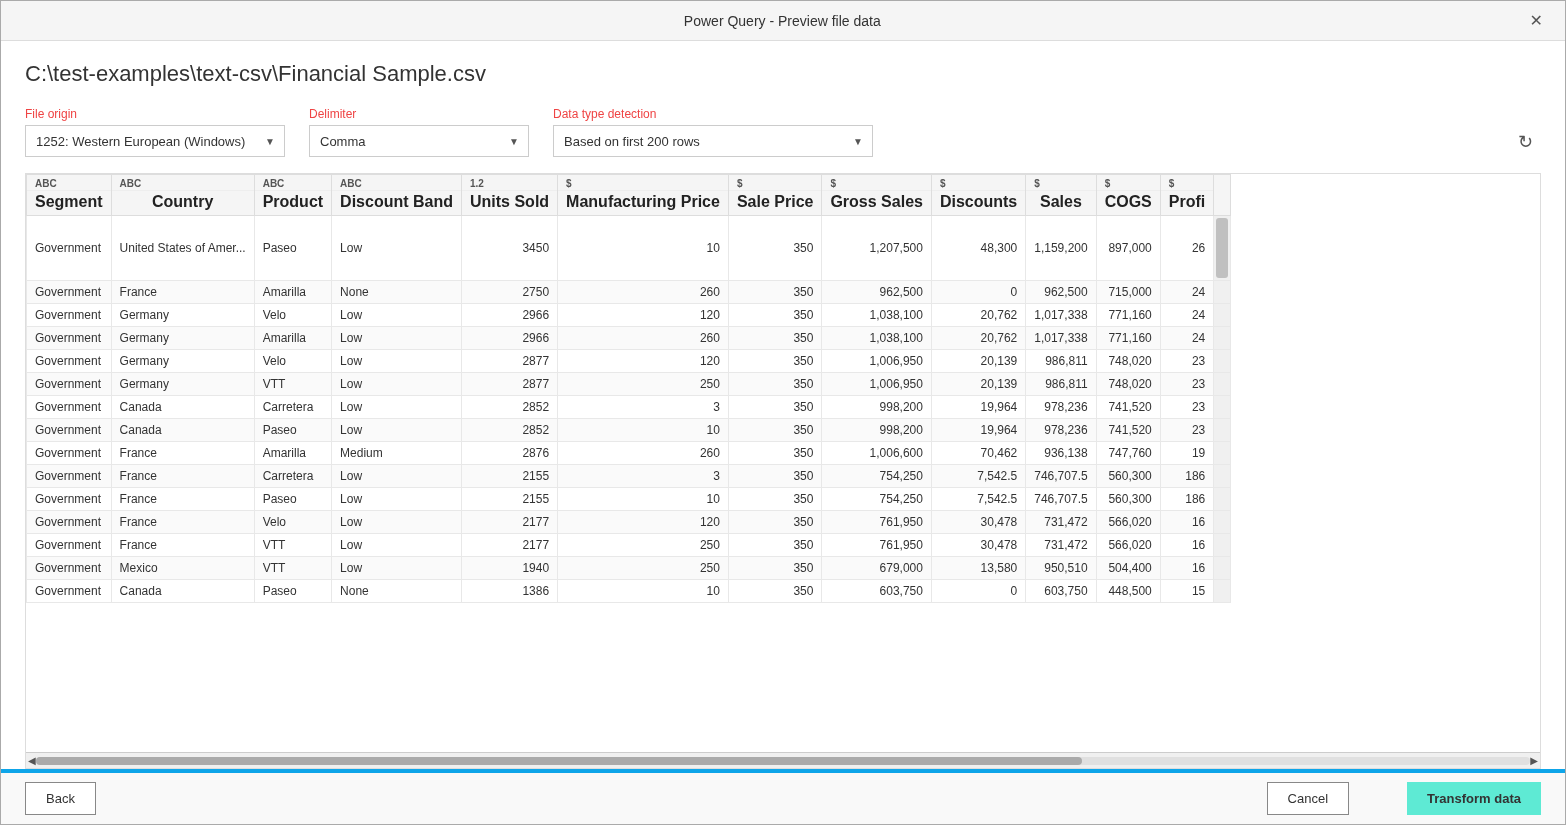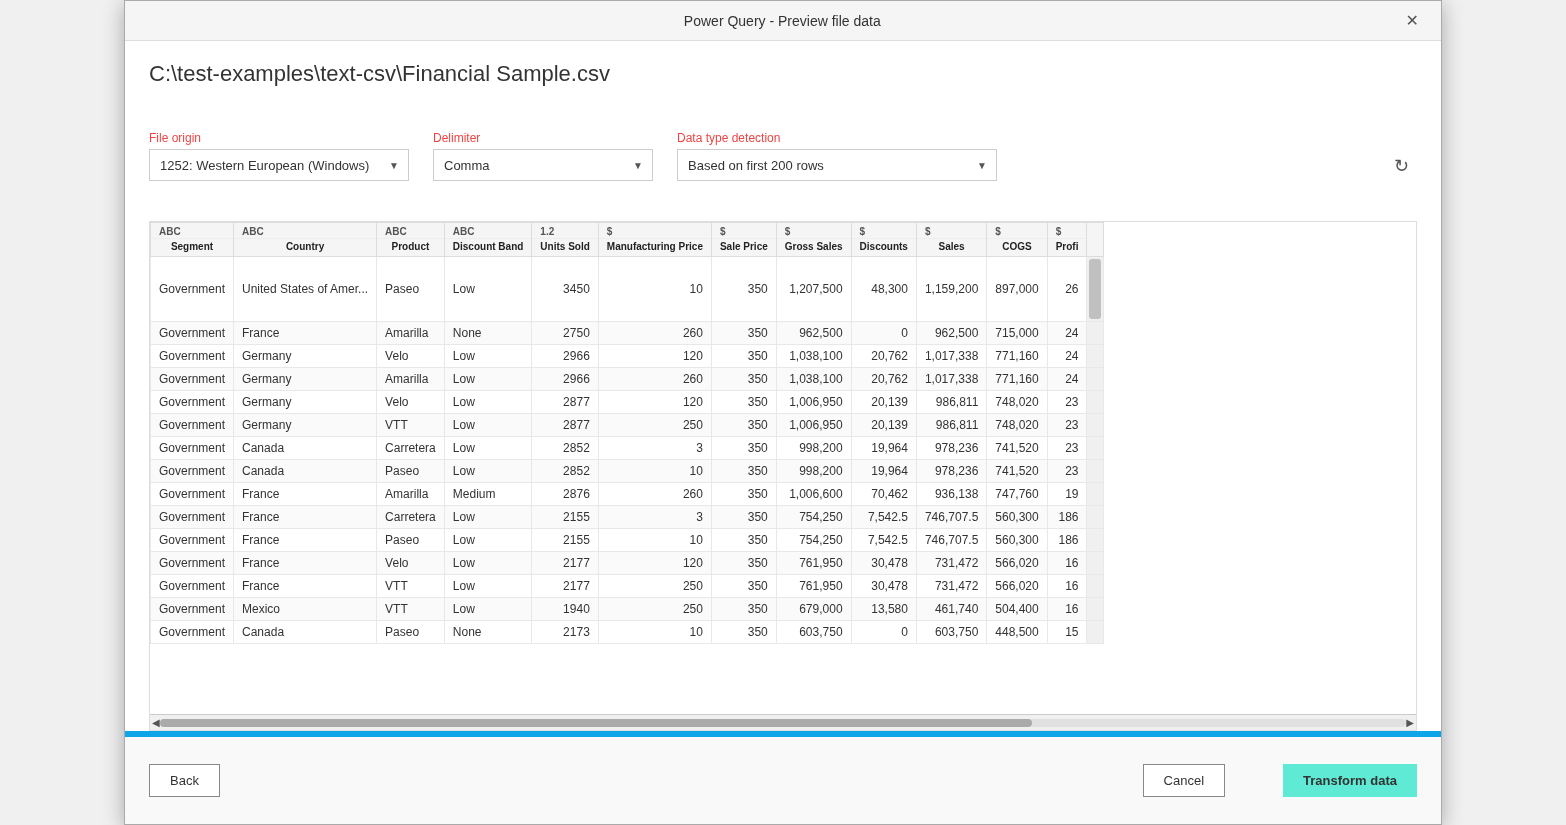--- a/index.html
+++ b/index.html
@@ -1,46 +1,46 @@
 <!DOCTYPE html>
 <html><head>
   <meta charset="utf-8">
   <style>
     * { box-sizing: border-box; margin: 0; padding: 0; }
     body { font-family: 'Segoe UI', Arial, sans-serif; font-size: 13px; background: #f0f0f0; display: flex; align-items: center; justify-content: center; min-height: 100vh; }
-    .dialog { width: 1318px; height: 825px; background: #fff; border: 1px solid #aaa; display: flex; flex-direction: column; box-shadow: 0 4px 20px rgba(0,0,0,0.3); }
+    .dialog { width: 1566px; height: 825px; background: #fff; border: 1px solid #aaa; display: flex; flex-direction: column; box-shadow: 0 4px 20px rgba(0,0,0,0.3); }
     .title-bar { background: #f5f5f5; border-bottom: 1px solid #ddd; padding: 8px 16px; display: flex; align-items: center; justify-content: space-between; }
     .title-bar-text { font-size: 14px; color: #333; flex: 1; text-align: center; }
     .close-btn { background: none; border: none; font-size: 16px; cursor: pointer; color: #555; padding: 2px 6px; }
-    .content { flex: 1; display: flex; flex-direction: column; padding: 20px 24px 0 24px; overflow: hidden; gap: 24px; }
+    .content { flex: 1; display: flex; flex-direction: column; padding: 20px 24px 0 24px; overflow: hidden; }
     .file-path { font-size: 22px; font-weight: 300; color: #333; margin-bottom: 20px; }
     .controls-row { display: flex; align-items: flex-end; gap: 24px; margin-bottom: 16px; }
     .control-group { display: flex; flex-direction: column; gap: 4px; }
     .control-label { font-size: 12px; color: #ef4444; }
     .select-wrapper { position: relative; display: inline-flex; align-items: center; border-radius: 10px; }
     .select-box { appearance: none; border: 1px solid #ccc; background: #fff; padding: 6px 32px 6px 10px; font-size: 13px; color: #333; cursor: pointer; min-width: 260px; height: 32px; }
     .select-box.medium { min-width: 220px; }
     .select-box.large { min-width: 320px; }
     .select-arrow { position: absolute; right: 10px; pointer-events: none; font-size: 10px; color: #555; }
     .refresh-btn { background: none; border: none; font-size: 18px; cursor: pointer; color: #555; margin-left: auto; padding: 4px 8px; }
     .table-container { flex: 1; overflow: hidden; border: 1px solid #ddd; position: relative; display: flex; flex-direction: column; }
     .table-wrapper { flex: 1; overflow: auto; }
     table { border-collapse: collapse; font-size: 12px; white-space: nowrap; border-radius: 17px; }
     thead tr th { background: #f5f5f5; border: 1px solid #ddd; padding: 0; position: sticky; top: 0; z-index: 10; }
     .col-header-inner { display: flex; flex-direction: column; }
     .col-type { font-size: 11px; color: #555; padding: 3px 8px 1px 8px; border-bottom: 1px solid #eee; display: flex; align-items: center; gap: 3px; }
-    .col-name { font-weight: 600; padding: 2px 8px 4px 8px; font-size: 10px; color: #222; }
+    .col-name { font-weight: 600; padding: 2px 8px 4px 8px; font-size: 16px; color: #222; }
     tbody tr:nth-child(even) { background: #fafafa; }
     td { border: 1px solid #e8e8e8; padding: 4px 8px; color: #333; }
     td.num { text-align: right; }
     .scrollbar-row { height: 16px; background: #f0f0f0; border-top: 1px solid #ccc; display: flex; align-items: center; padding: 0 2px; }
     .hscroll-track { flex: 1; height: 8px; background: #e0e0e0; border-radius: 4px; position: relative; cursor: pointer; }
     .hscroll-thumb { position: absolute; left: 0; top: 0; width: 70%; height: 100%; background: #aaa; border-radius: 4px; }
     .scroll-arrow { background: none; border: none; font-size: 10px; cursor: pointer; color: #555; }
-    .footer { padding: 27px 24px; display: flex; align-items: center; justify-content: space-between; border-top: 6px solid #0ea5e9; background: #f9f9f9; }
+    .footer { padding: 9px 24px; display: flex; align-items: center; justify-content: space-between; border-top: 4px solid #0ea5e9; background: #f9f9f9; }
     .btn-back { border: 1px solid #888; background: #fff; padding: 8px 20px; cursor: pointer; font-size: 13px; color: #333; }
     .footer-right { display: flex; gap: 12px; justify-content: space-between; }
     .btn-cancel { border: 1px solid #888; background: #fff; padding: 8px 20px; cursor: pointer; font-size: 13px; color: #333; }
     .btn-transform { border: none; background: #5eead4; padding: 8px 20px; cursor: pointer; font-size: 13px; font-weight: 700; color: #333; margin-left: 46px; }
     .type-icon { font-size: 10px; }
   </style>
 </head>
 <body>
 
 <div class="dialog">
@@ -398,31 +398,31 @@
               <tr>
                 <td>Government</td>
                 <td>Mexico</td>
                 <td>VTT</td>
                 <td>Low</td>
                 <td class="num">1940</td>
                 <td class="num">250</td>
                 <td class="num">350</td>
                 <td class="num">679,000</td>
                 <td class="num">13,580</td>
-                <td class="num">461,740</td>
+                <td class="num">950,510</td>
                 <td class="num">504,400</td>
                 <td class="num">16</td>
                 <td style="width: 16px; background: rgb(240, 240, 240); border-left: 1px solid rgb(204, 204, 204); padding: 0px;"></td>
               </tr>
               <tr>
                 <td>Government</td>
                 <td>Canada</td>
                 <td>Paseo</td>
                 <td>None</td>
-                <td class="num">2173</td>
+                <td class="num">1386</td>
                 <td class="num">10</td>
                 <td class="num">350</td>
                 <td class="num">603,750</td>
                 <td class="num">0</td>
                 <td class="num">603,750</td>
                 <td class="num">448,500</td>
                 <td class="num">15</td>
                 <td style="width: 16px; background: rgb(240, 240, 240); border-left: 1px solid rgb(204, 204, 204); padding: 0px;"></td>
               </tr>
             </tbody>

